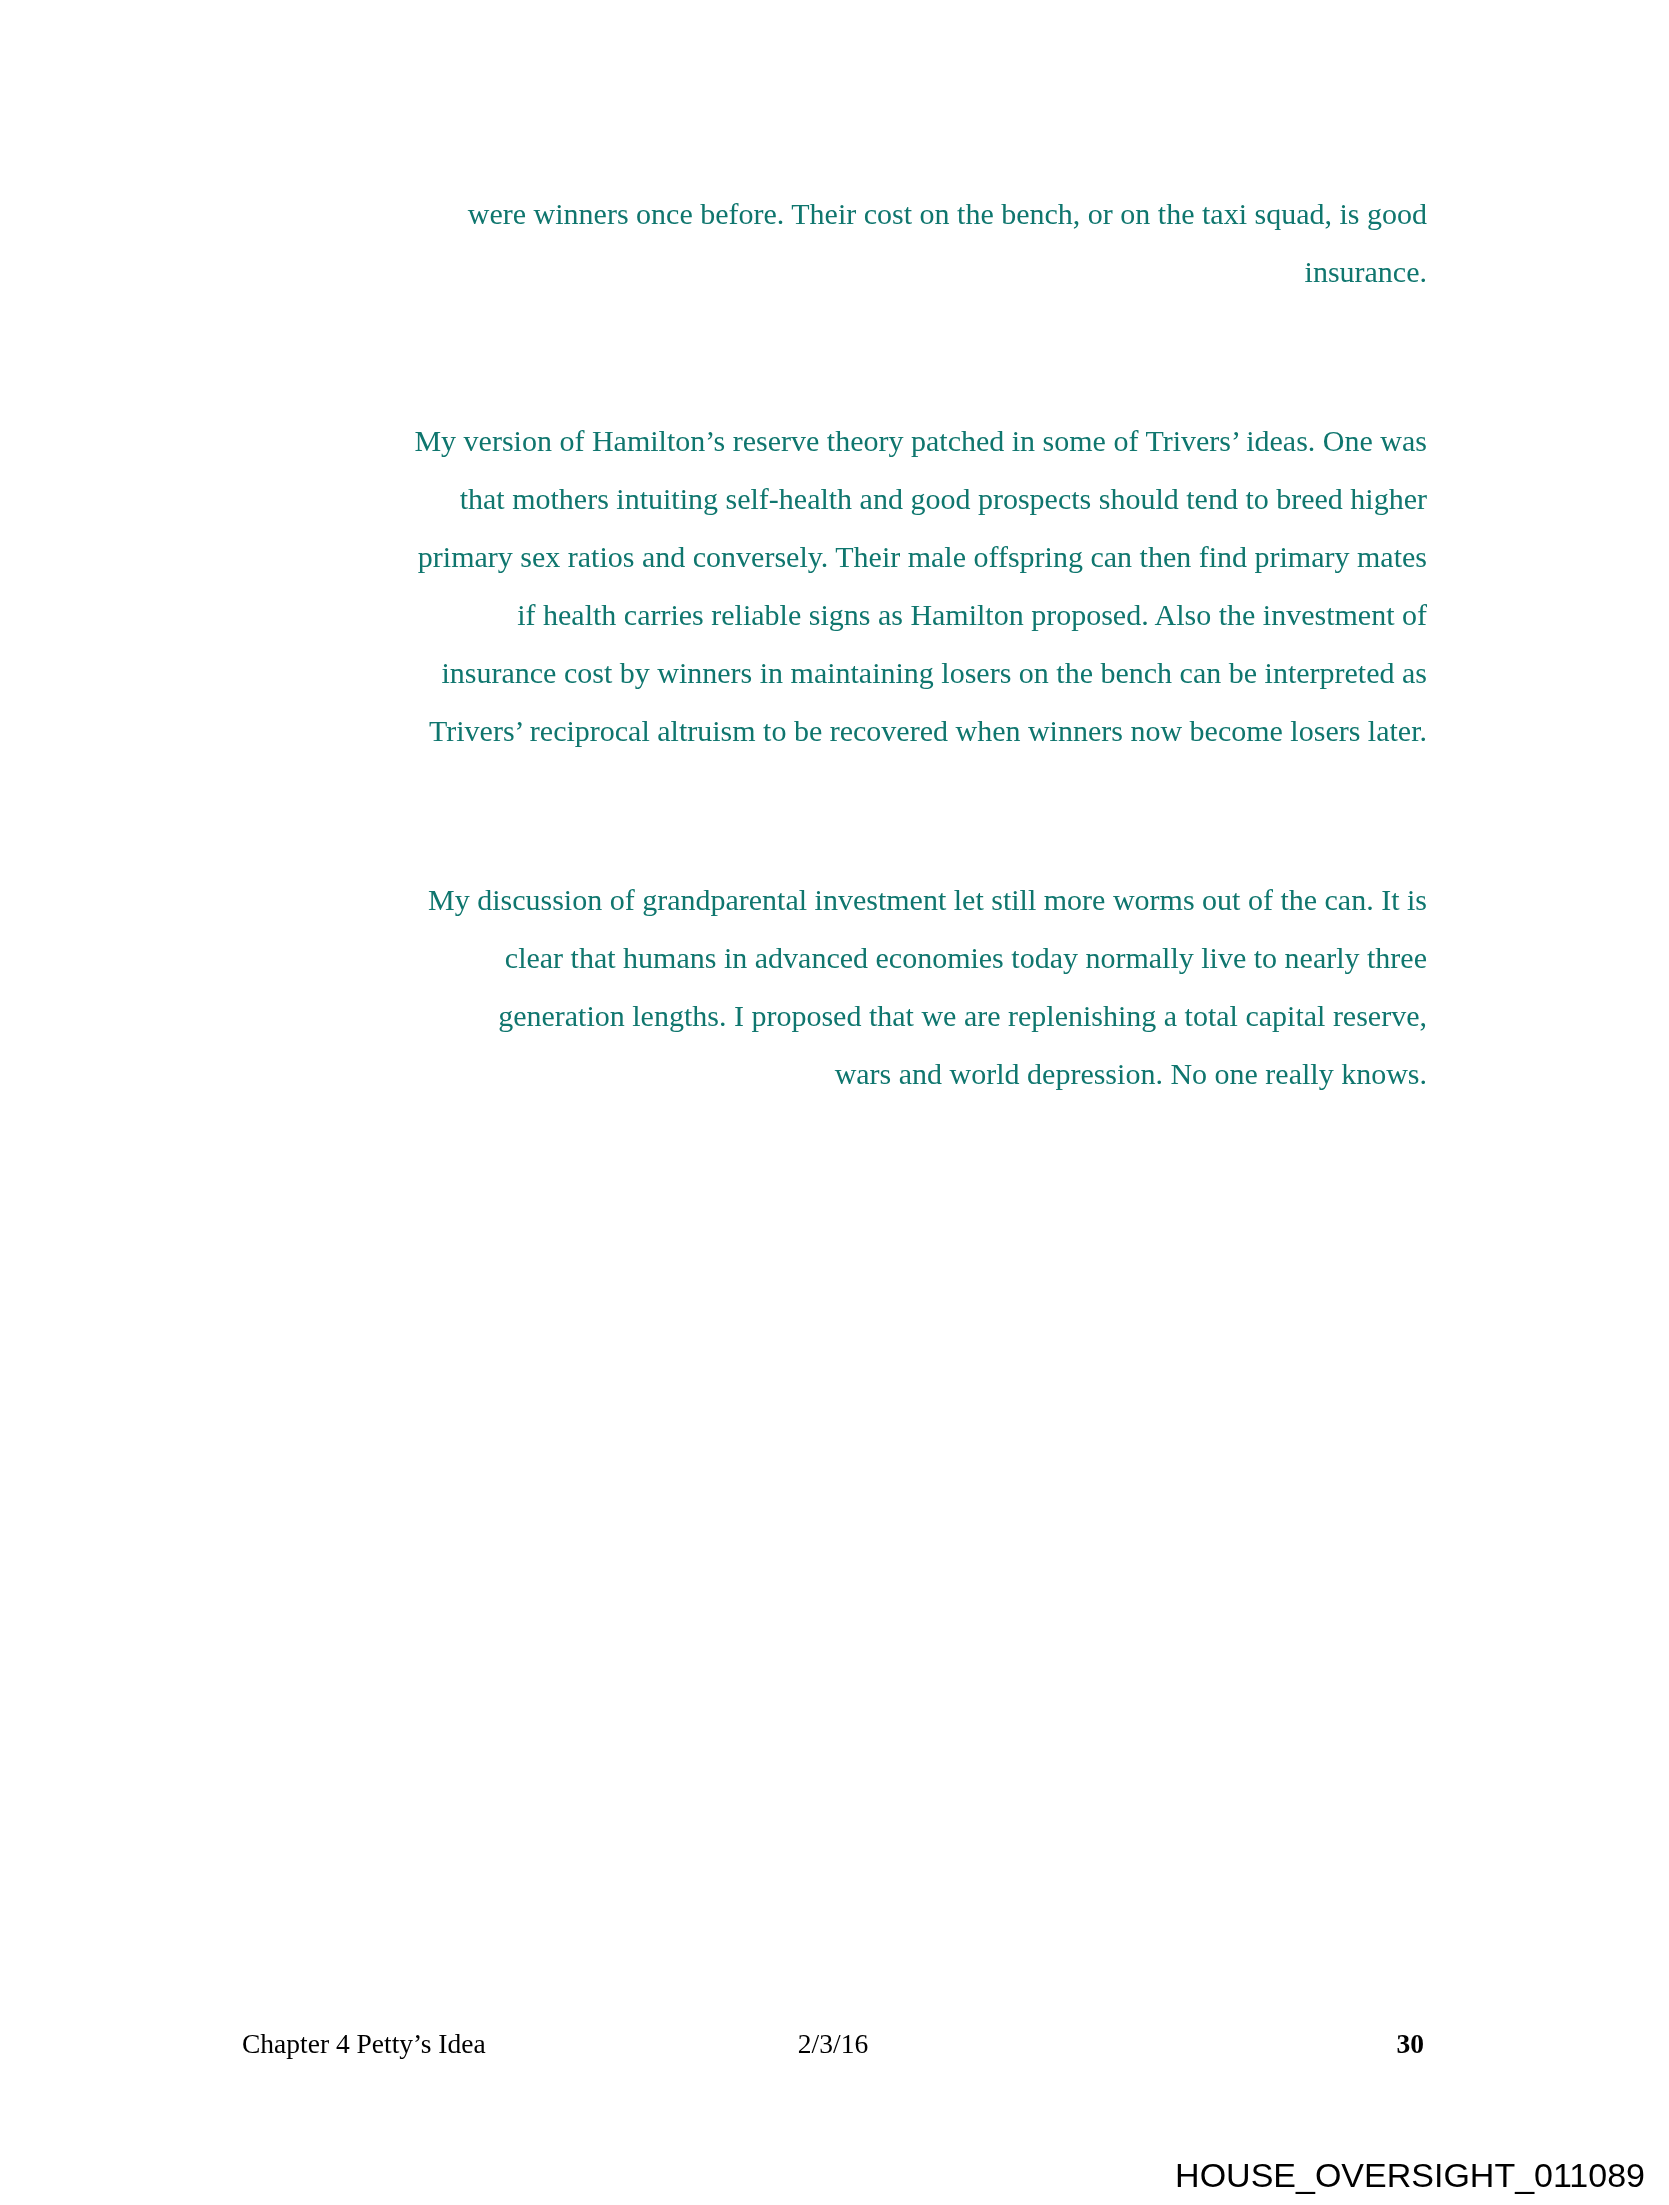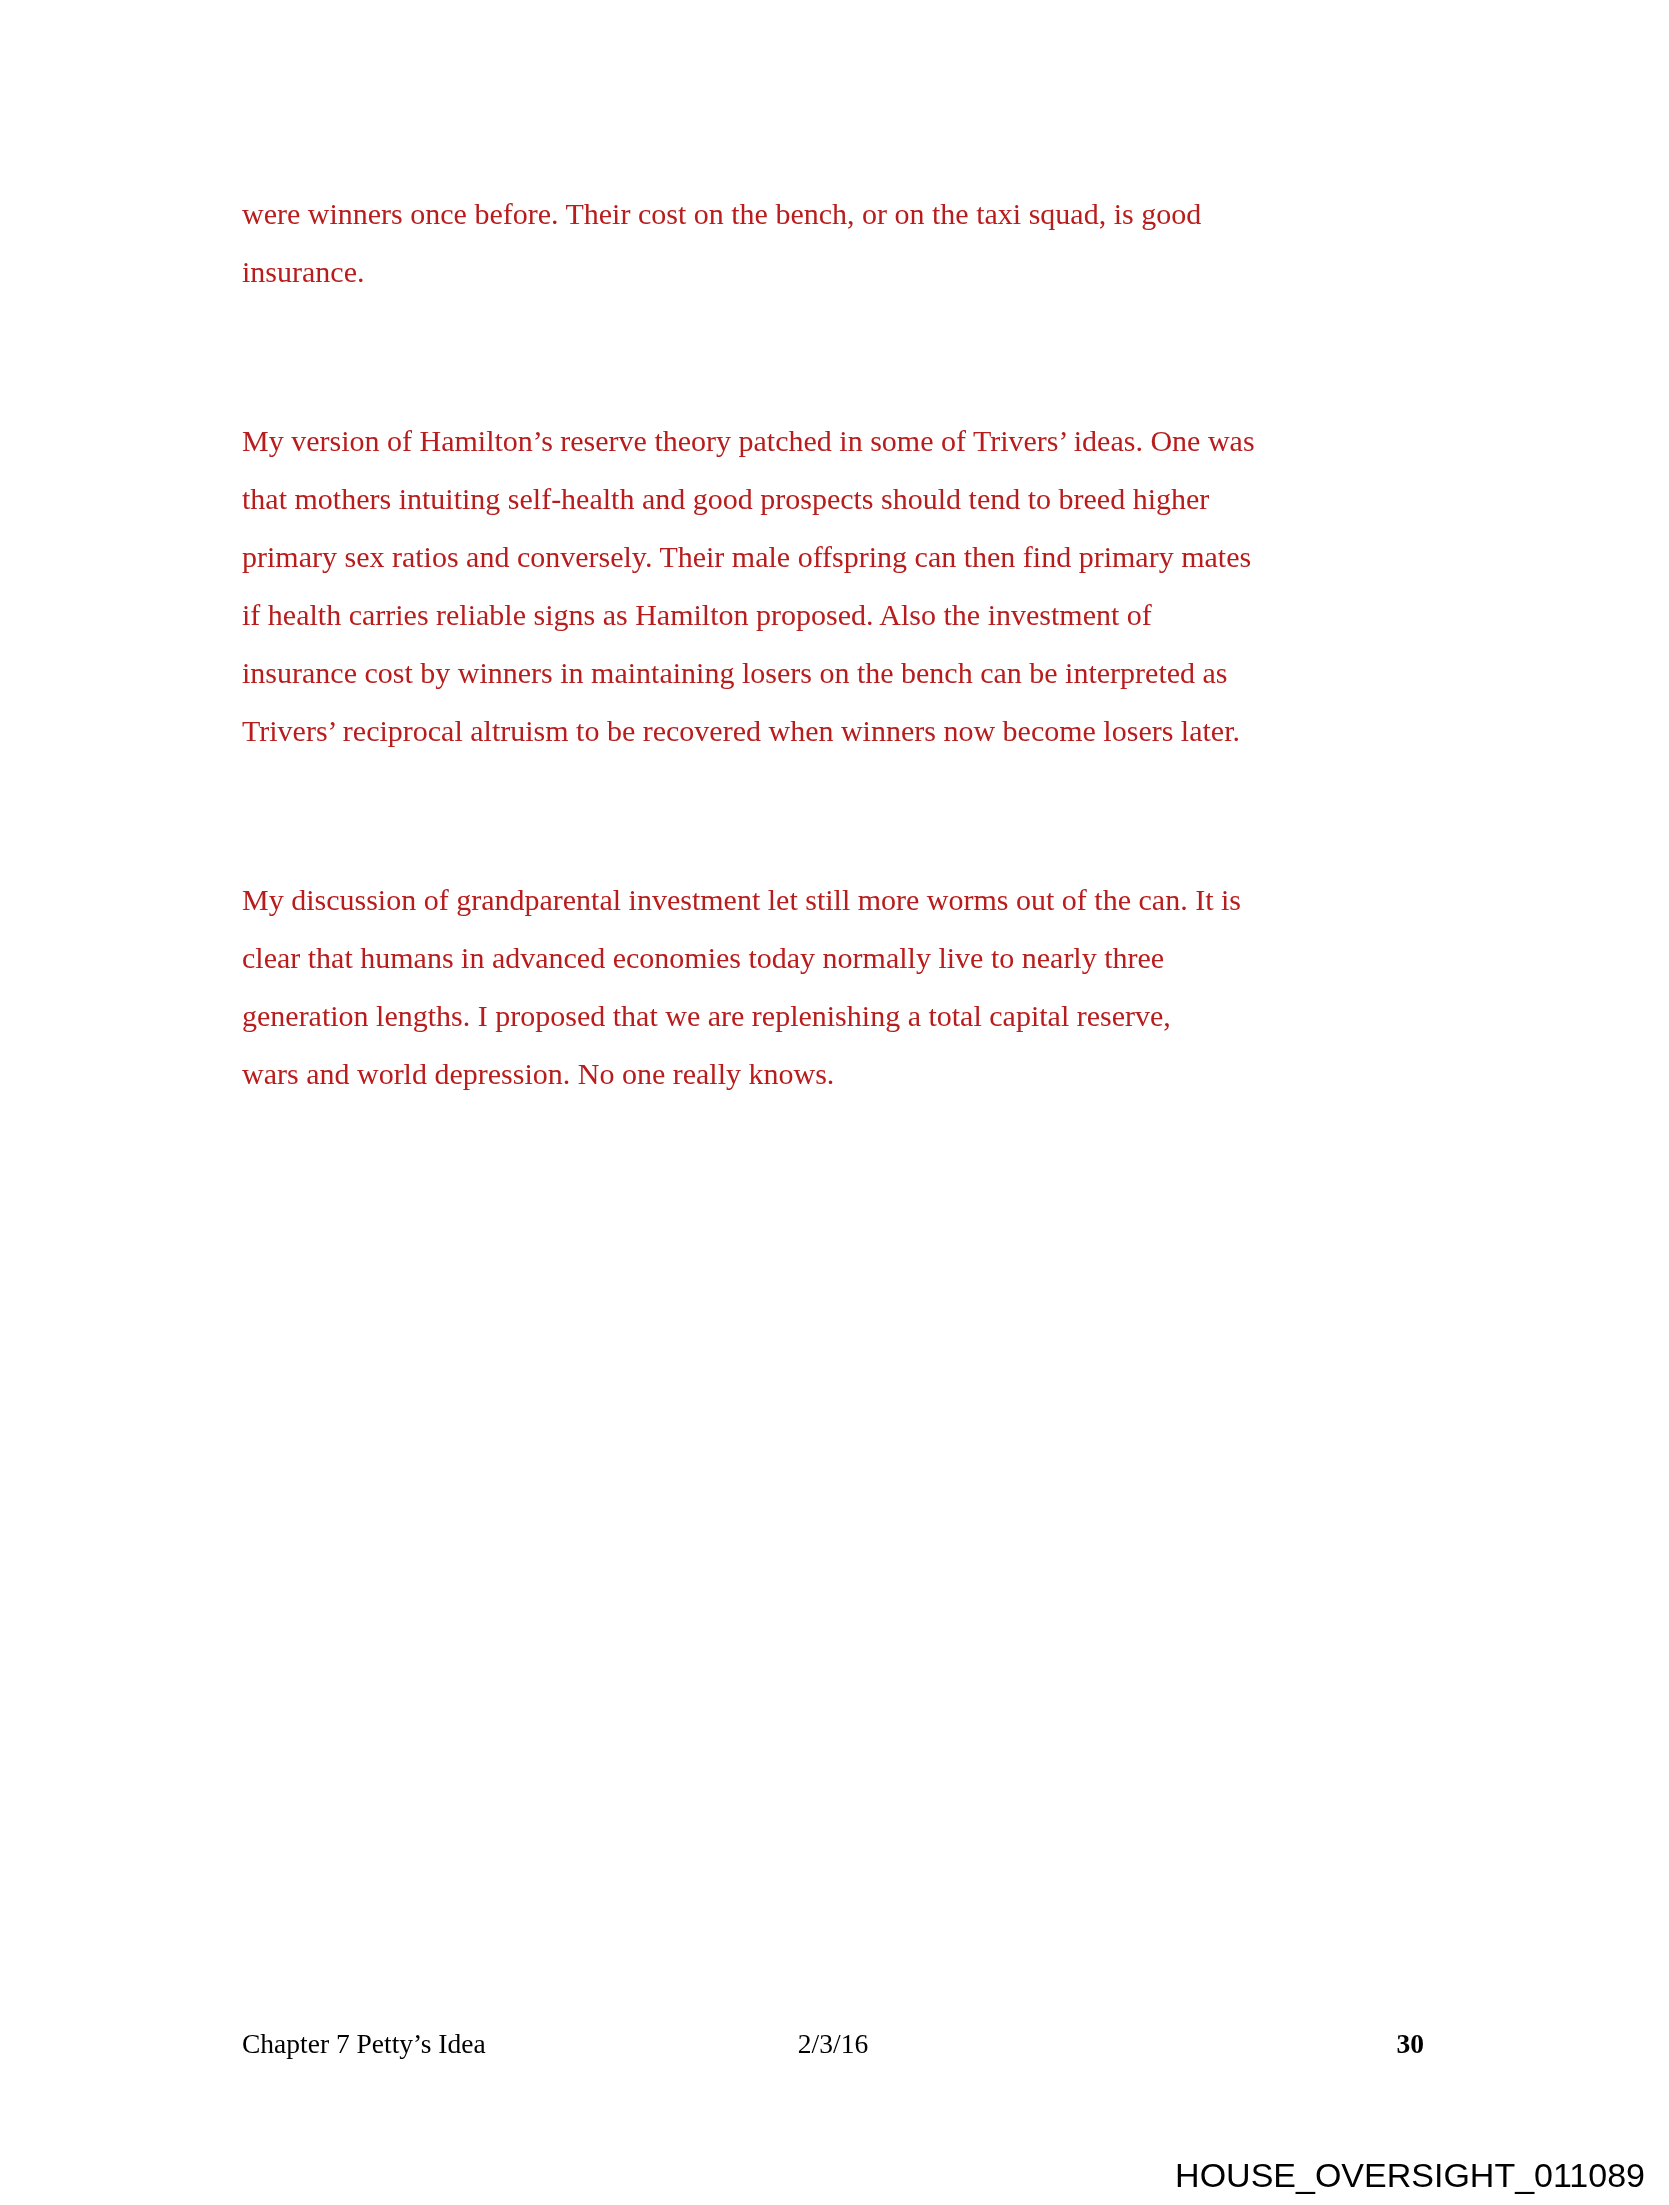--- a/index.html
+++ b/index.html
@@ -16,22 +16,22 @@
     overflow: hidden;
     font-family: "Liberation Serif", serif;
   }
   .body-text {
     position: absolute;
     left: 242px;
     top: 185px;
     width: 1185px;
     font-size: 30px;
     line-height: 58px;
-    color: #b91c1c;
-    text-align: left;
+    color: #0f766e;
+    text-align: right;
   }
   .para {
     margin: 0 0 111px 0;
   }
   .para:last-child {
     margin-bottom: 0;
   }
   .line {
     white-space: nowrap;
     height: 58px;
@@ -86,21 +86,21 @@
     <div class="para">
       <div class="line">My discussion of grandparental investment let still more worms out of the can. It is</div>
       <div class="line">clear that humans in advanced economies today normally live to nearly three</div>
       <div class="line">generation lengths. I proposed that we are replenishing a total capital reserve,</div>
       <div class="line">wars and world depression. No one really knows.</div>
     </div>
 
   </div>
 
   <div class="footer">
-    <div class="footer-left">Chapter 7 Petty’s Idea</div>
+    <div class="footer-left">Chapter 4 Petty’s Idea</div>
     <div class="footer-center">2/3/16</div>
     <div class="footer-right">30</div>
   </div>
 
   <div class="bates-stamp">HOUSE_OVERSIGHT_011089</div>
 
 </div>
 
 
 </body></html>

